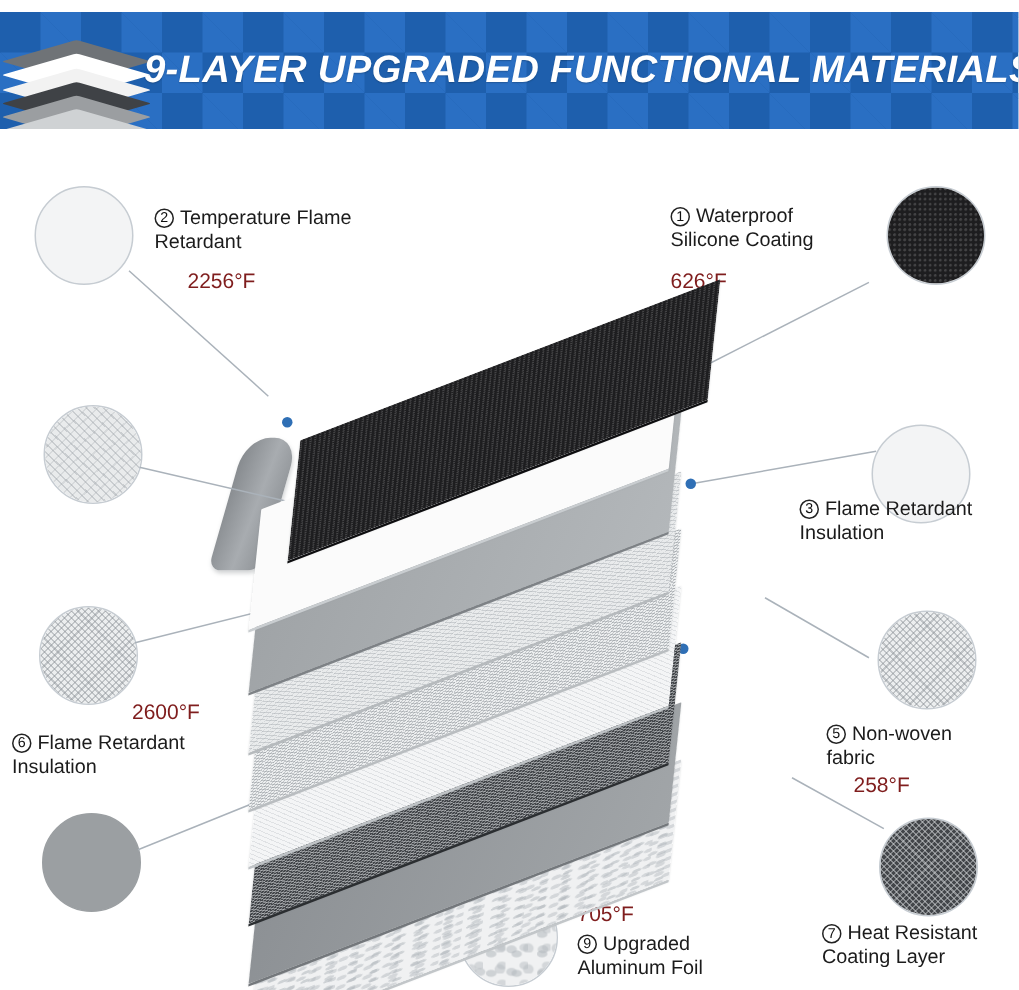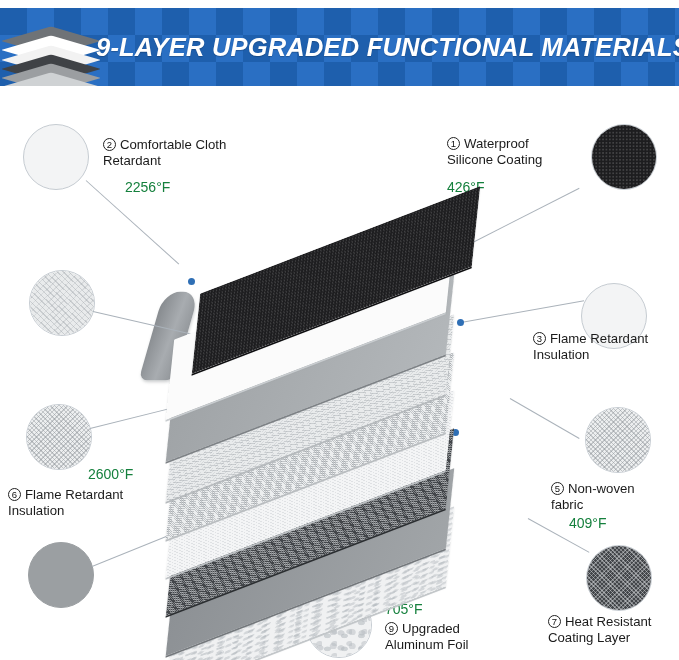--- a/index.html
+++ b/index.html
@@ -112,21 +112,21 @@
   .sw-plain{background:#f3f4f5;}
   .sw-solidgray{background:#9b9fa2;border-color:#9b9fa2;}
   .cbox{position:absolute;}
   .cnum{
     display:inline-block;width:13px;height:13px;line-height:12px;
     border:1px solid #222;border-radius:50%;text-align:center;
     font-size:9.5px;color:#111;vertical-align:1px;margin-right:4px;
     box-sizing:border-box;
   }
   .clabel{font-size:13.2px;color:#1b1b1b;line-height:15.5px;}
-  .ctemp{font-size:14px;color:#15803d;line-height:17px;}
+  .ctemp{font-size:14px;color:#7f1d1d;line-height:17px;}
   .lead{position:absolute;height:1px;background:#aab2ba;transform-origin:0 50%;}
   .dot{position:absolute;width:7px;height:7px;border-radius:50%;background:#2f6fb5;}
 </style>
 </head>
 <body>
 
 <div id="root">
 
   <div class="banner">
     <div class="banner-icon">
@@ -209,29 +209,29 @@
   </div>
 
   <div class="swatch" style="left:591px;top:124px;">
     <div class="face tx-black" style="position:absolute;inset:0;"></div>
   </div>
   <div class="cbox" style="left:447px;top:136px;width:150px;">
     <div class="clabel">
       <span class="cnum">1</span><span style="white-space:pre-line;display:inline">Waterproof
 Silicone Coating</span>
     </div>
-    <div class="ctemp" style="margin-top:12px;">426°F</div>
+    <div class="ctemp" style="margin-top:12px;">626°F</div>
   </div>
   <div class="lead" style="left:459px;top:249px;width:135px;transform:rotate(-27deg);"></div>
   <div class="dot" style="left:455px;top:246px;"></div>
 
   <div class="swatch sw-plain" style="left:23px;top:124px;"></div>
   <div class="cbox" style="left:103px;top:137px;width:190px;">
     <div class="clabel">
-      <span class="cnum">2</span><span style="white-space:pre-line;display:inline">Comfortable Cloth
+      <span class="cnum">2</span><span style="white-space:pre-line;display:inline">Temperature Flame
 Retardant</span>
     </div>
     <div class="ctemp" style="margin-top:11px;margin-left:22px;">2256°F</div>
   </div>
   <div class="lead" style="left:86px;top:180px;width:125px;transform:rotate(42deg);"></div>
   <div class="dot" style="left:188px;top:278px;"></div>
 
   <div class="swatch sw-plain" style="left:581px;top:283px;"></div>
   <div class="cbox" style="left:533px;top:327px;width:146px;">
     <div class="clabel" style="margin-top:4px;">
@@ -249,21 +249,21 @@
   <div class="dot" style="left:190px;top:337px;"></div>
 
   <div class="swatch" style="left:585px;top:407px;">
     <div class="face tx-mesh" style="position:absolute;inset:0;"></div>
   </div>
   <div class="cbox" style="left:551px;top:481px;width:128px;">
     <div class="clabel">
       <span class="cnum">5</span><span style="white-space:pre-line;display:inline">Non-woven
 fabric</span>
     </div>
-    <div class="ctemp" style="margin-top:3px;margin-left:18px;">409°F</div>
+    <div class="ctemp" style="margin-top:3px;margin-left:18px;">258°F</div>
   </div>
   <div class="lead" style="left:510px;top:398px;width:80px;transform:rotate(30deg);"></div>
   <div class="dot" style="left:452px;top:429px;"></div>
 
   <div class="swatch" style="left:26px;top:404px;">
     <div class="face tx-mesh" style="position:absolute;inset:0;"></div>
   </div>
   <div class="cbox" style="left:8px;top:466px;width:180px;">
     <div class="ctemp" style="margin-left:80px;">2600°F</div>
     <div class="clabel" style="margin-top:4px;">

